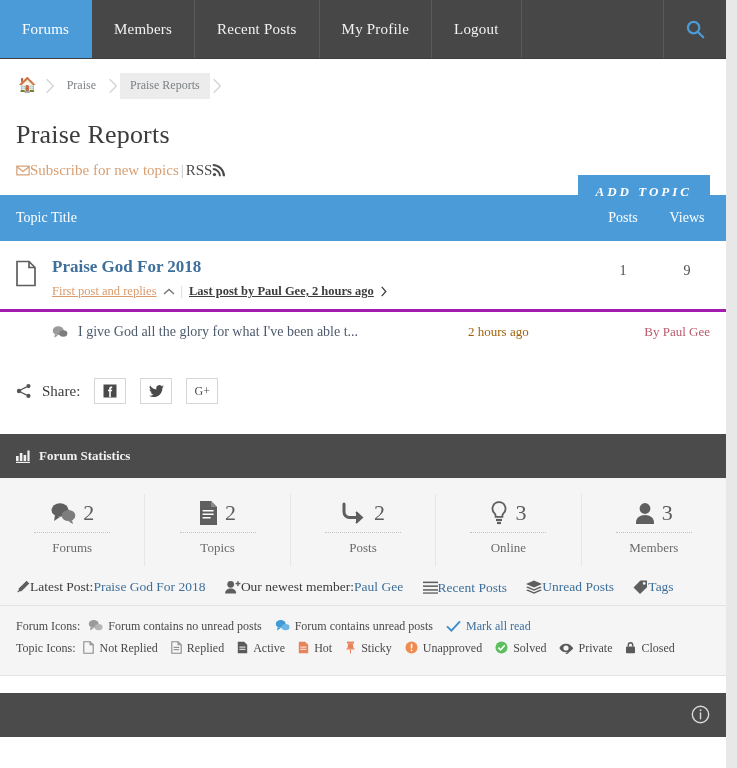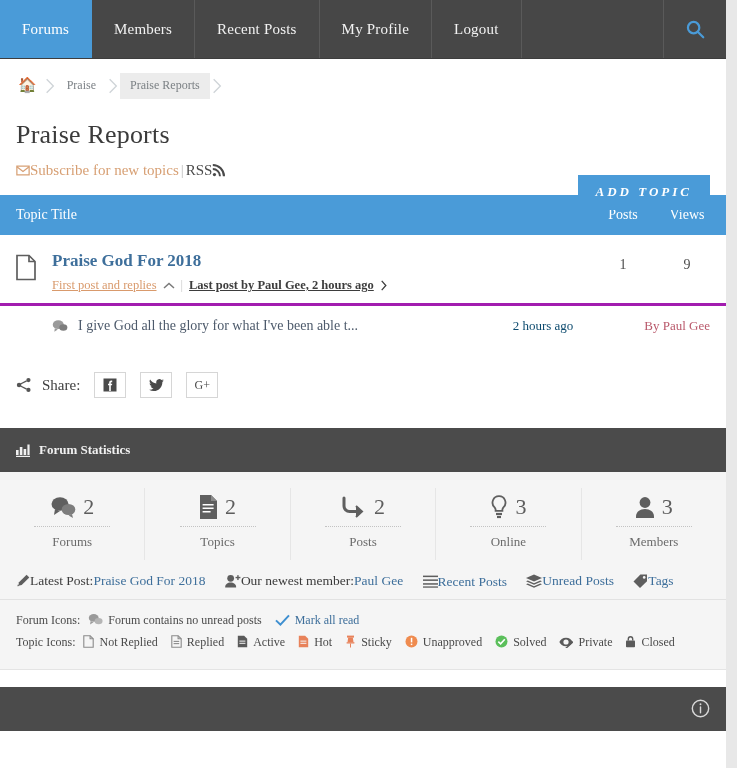--- a/index.html
+++ b/index.html
@@ -55,21 +55,21 @@
     position: absolute; right: 16px; top: 38px;
     background: #4a9bd8; color: #fff; border: 0;
     padding: 9px 18px 10px 18px; font-size: 13px; font-style: italic;
     font-weight: bold; letter-spacing: 3px; cursor: pointer;
     font-family: "Liberation Serif", serif;
     margin-top: 25px;
   }
 
   
   .thead {
-    background: #4a9bd8; color: #fff; height: 40px; display: flex; align-items: center;
+    background: #4a9bd8; color: #fff; height: 46px; display: flex; align-items: center;
     font-size: 14px;
   }
   .thead .t-title { flex: 1; padding-left: 16px; }
   .thead .t-posts { width: 66px; text-align: center; }
   .thead .t-views { width: 70px; text-align: center; padding-right: 8px;}
 
   .trow { display: flex; padding: 16px 0 10px 0; background: #fff; }
   .trow .t-icon { width: 52px; display: flex; justify-content: center; padding-top: 3px; }
   .trow .t-main { flex: 1; }
   .trow .t-posts { width: 66px; text-align: center; font-size: 14px; color: #4c4c4c; padding-top: 6px;}
@@ -79,21 +79,21 @@
   .metarow .orange { color: #d99a6c; }
   .metarow .vline { color: #cbcbcb; }
   .metarow .lastpost { color: #3d3d3d; font-weight: bold; }
 
   .replyrow {
     display: flex; align-items: center; padding: 12px 8px 12px 0;
     border-top: 3px solid #a21caf; background: #fff;
   }
   .replyrow .r-icon { width: 78px; display:flex; justify-content:flex-end; padding-right: 10px; }
   .replyrow .r-text { flex: 1; font-size: 14px; color: #4d5a6b; }
-  .replyrow .r-time { width: 150px; text-align: center; font-size: 13px; color: #0c4a6e; }
+  .replyrow .r-time { width: 150px; text-align: left; font-size: 13px; color: #a16207; }
   .replyrow .r-auth { width: 100px; text-align: right; font-size: 13px; color: #b9596b; padding-right: 8px;}
 
   
   .sharewrap { display: flex; align-items: center; gap: 10px; padding: 26px 16px 30px 16px; background:#fff; }
   .sharelabel { font-size: 15px; color: #3d3d3d; }
   .sbtn {
     width: 32px; height: 26px; border: 1px solid #d6d6d6; background: #fff;
     display: flex; align-items: center; justify-content: center; cursor: pointer;
     margin-left: 4px;
   }
@@ -397,20 +397,28 @@
         <span class="lbl0">Forum Icons:</span>
         <span class="it">
           <svg class="i" width="15" height="13" viewBox="0 0 17 14" fill="#9a9a9a">
             <ellipse cx="6.5" cy="5.2" rx="5.6" ry="4.4"></ellipse>
               <path d="M3 8.8l-.7 4 4-2.6z"></path>
             <ellipse cx="12" cy="8.8" rx="4.5" ry="3.6" fill="#b5b5b5"></ellipse>
           </svg>
           <span>Forum contains no unread posts</span>
         </span>
         <span class="it">
+          <svg class="i" width="15" height="13" viewBox="0 0 17 14" fill="#3f9ad6">
+            <ellipse cx="6.5" cy="5.2" rx="5.6" ry="4.4"></ellipse>
+              <path d="M3 8.8l-.7 4 4-2.6z"></path>
+            <ellipse cx="12" cy="8.8" rx="4.5" ry="3.6" fill="#6bb6e2"></ellipse>
+          </svg>
+          <span>Forum contains unread posts</span>
+        </span>
+        <span class="it">
           <svg class="i" width="15" height="12" viewBox="0 0 15 12" fill="none" stroke="#3e8fd0" stroke-width="2">
               <polyline points="1,6.4 5.4,10.6 14,1.4"></polyline>
             </svg>
           <a href="#">Mark all read</a>
         </span>
       </div>
 
       <div class="legendline">
         <span class="lbl0">Topic Icons:</span>
 

